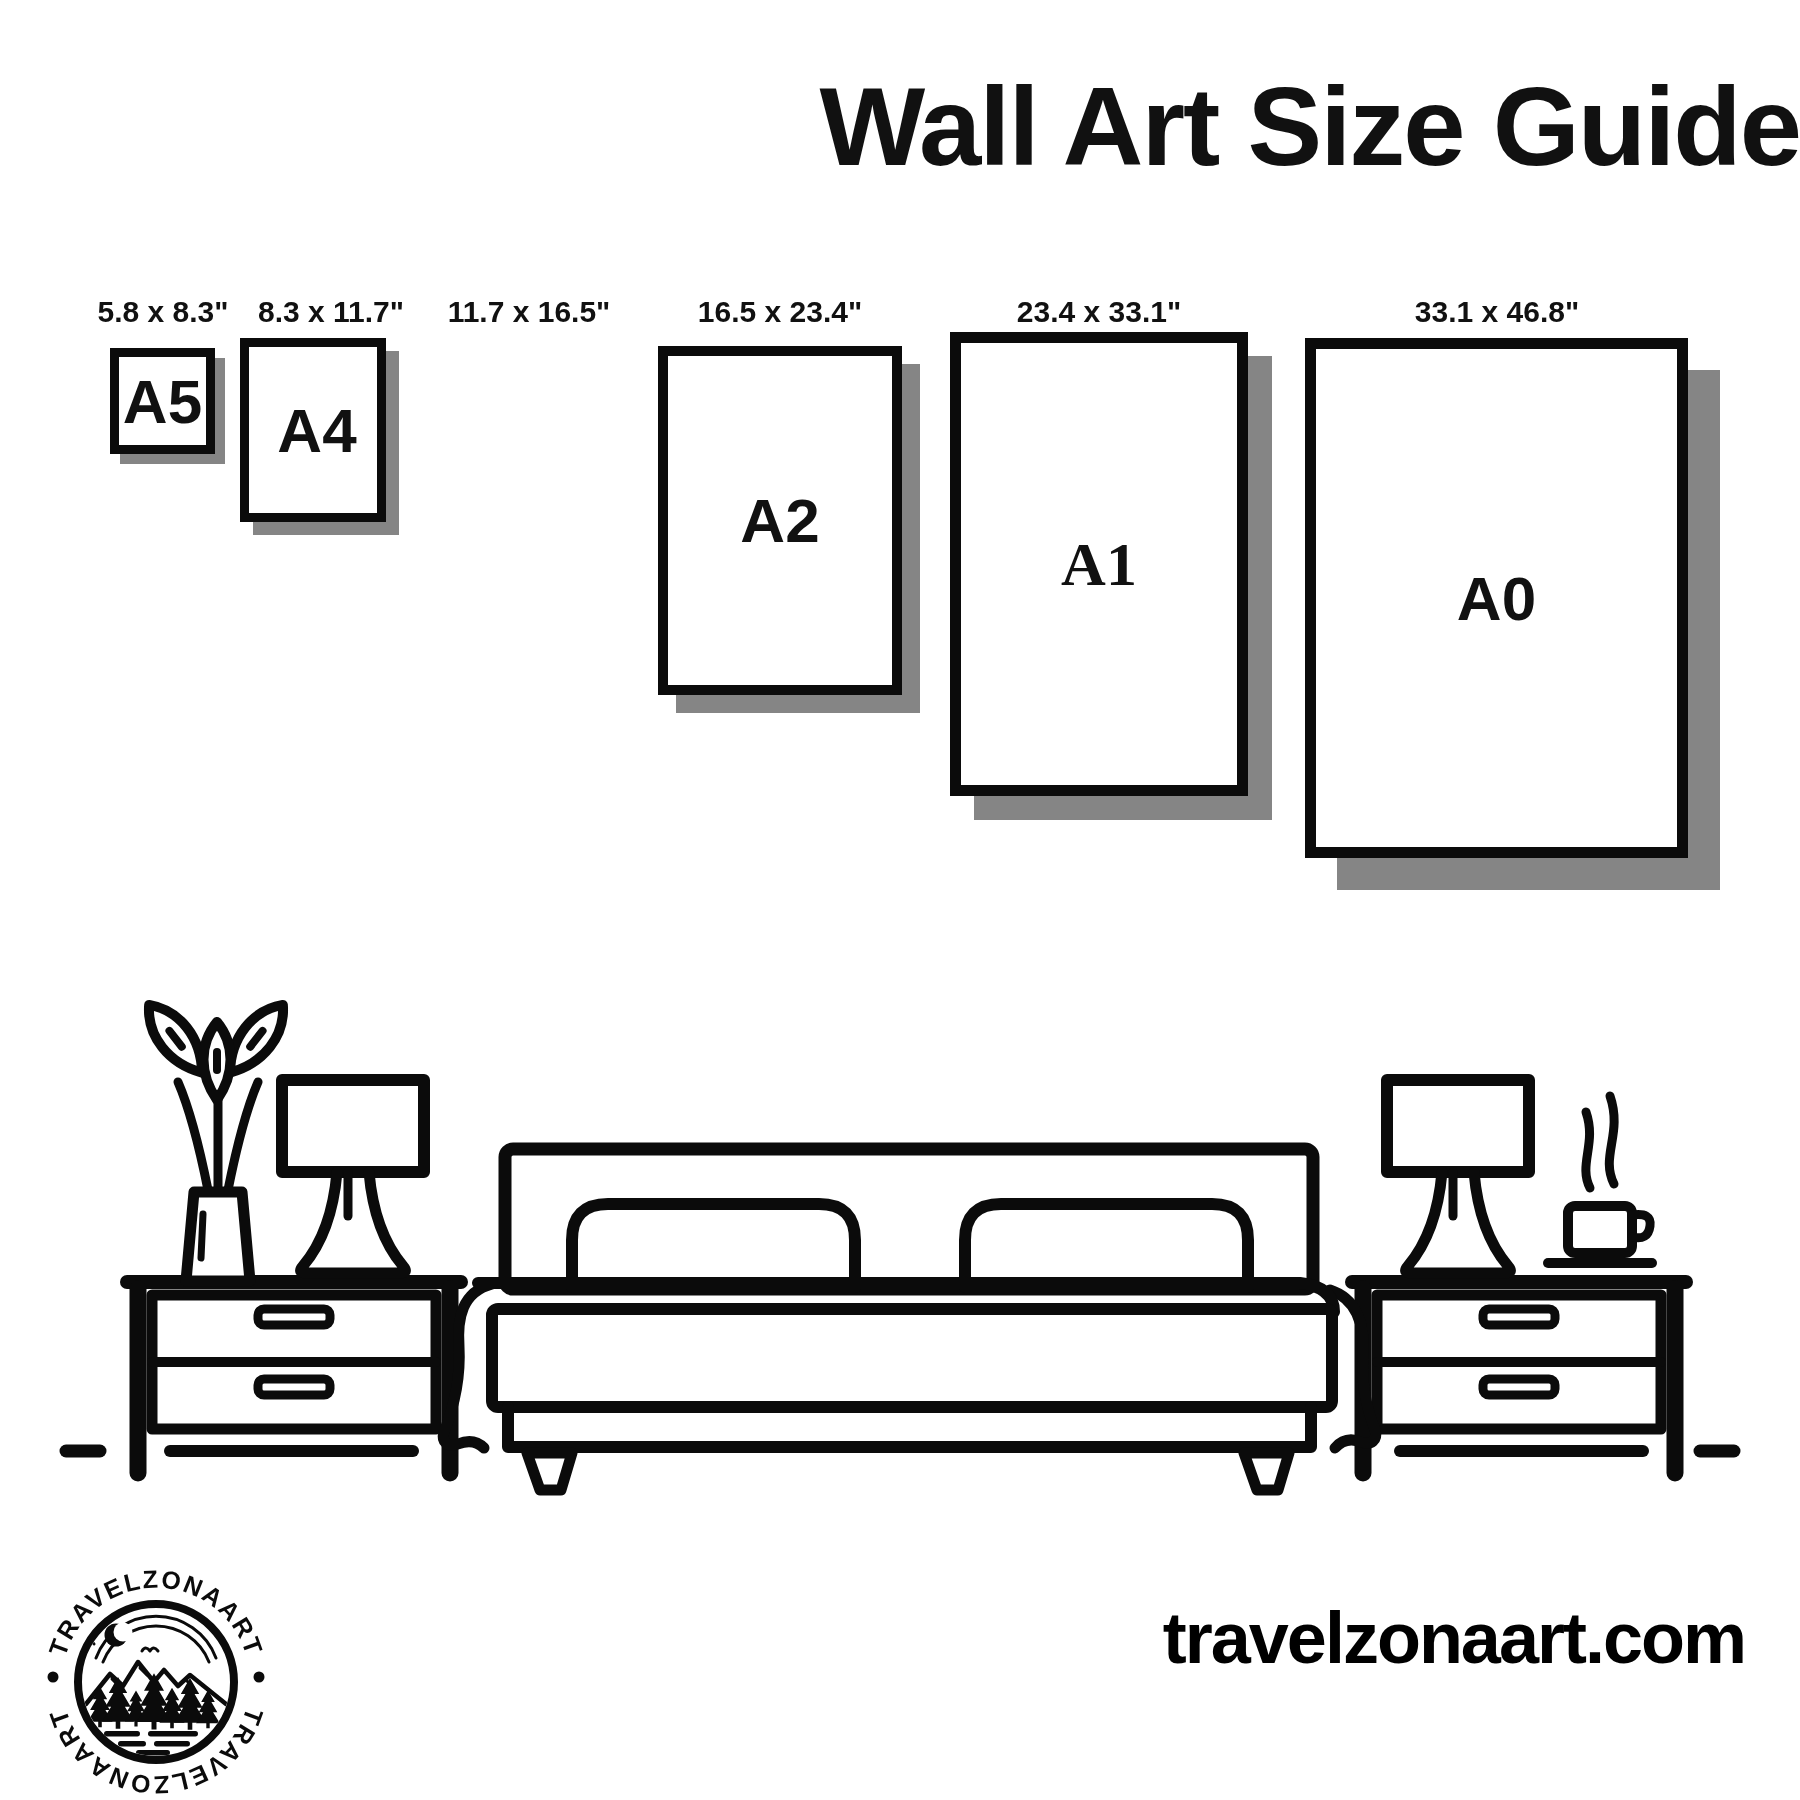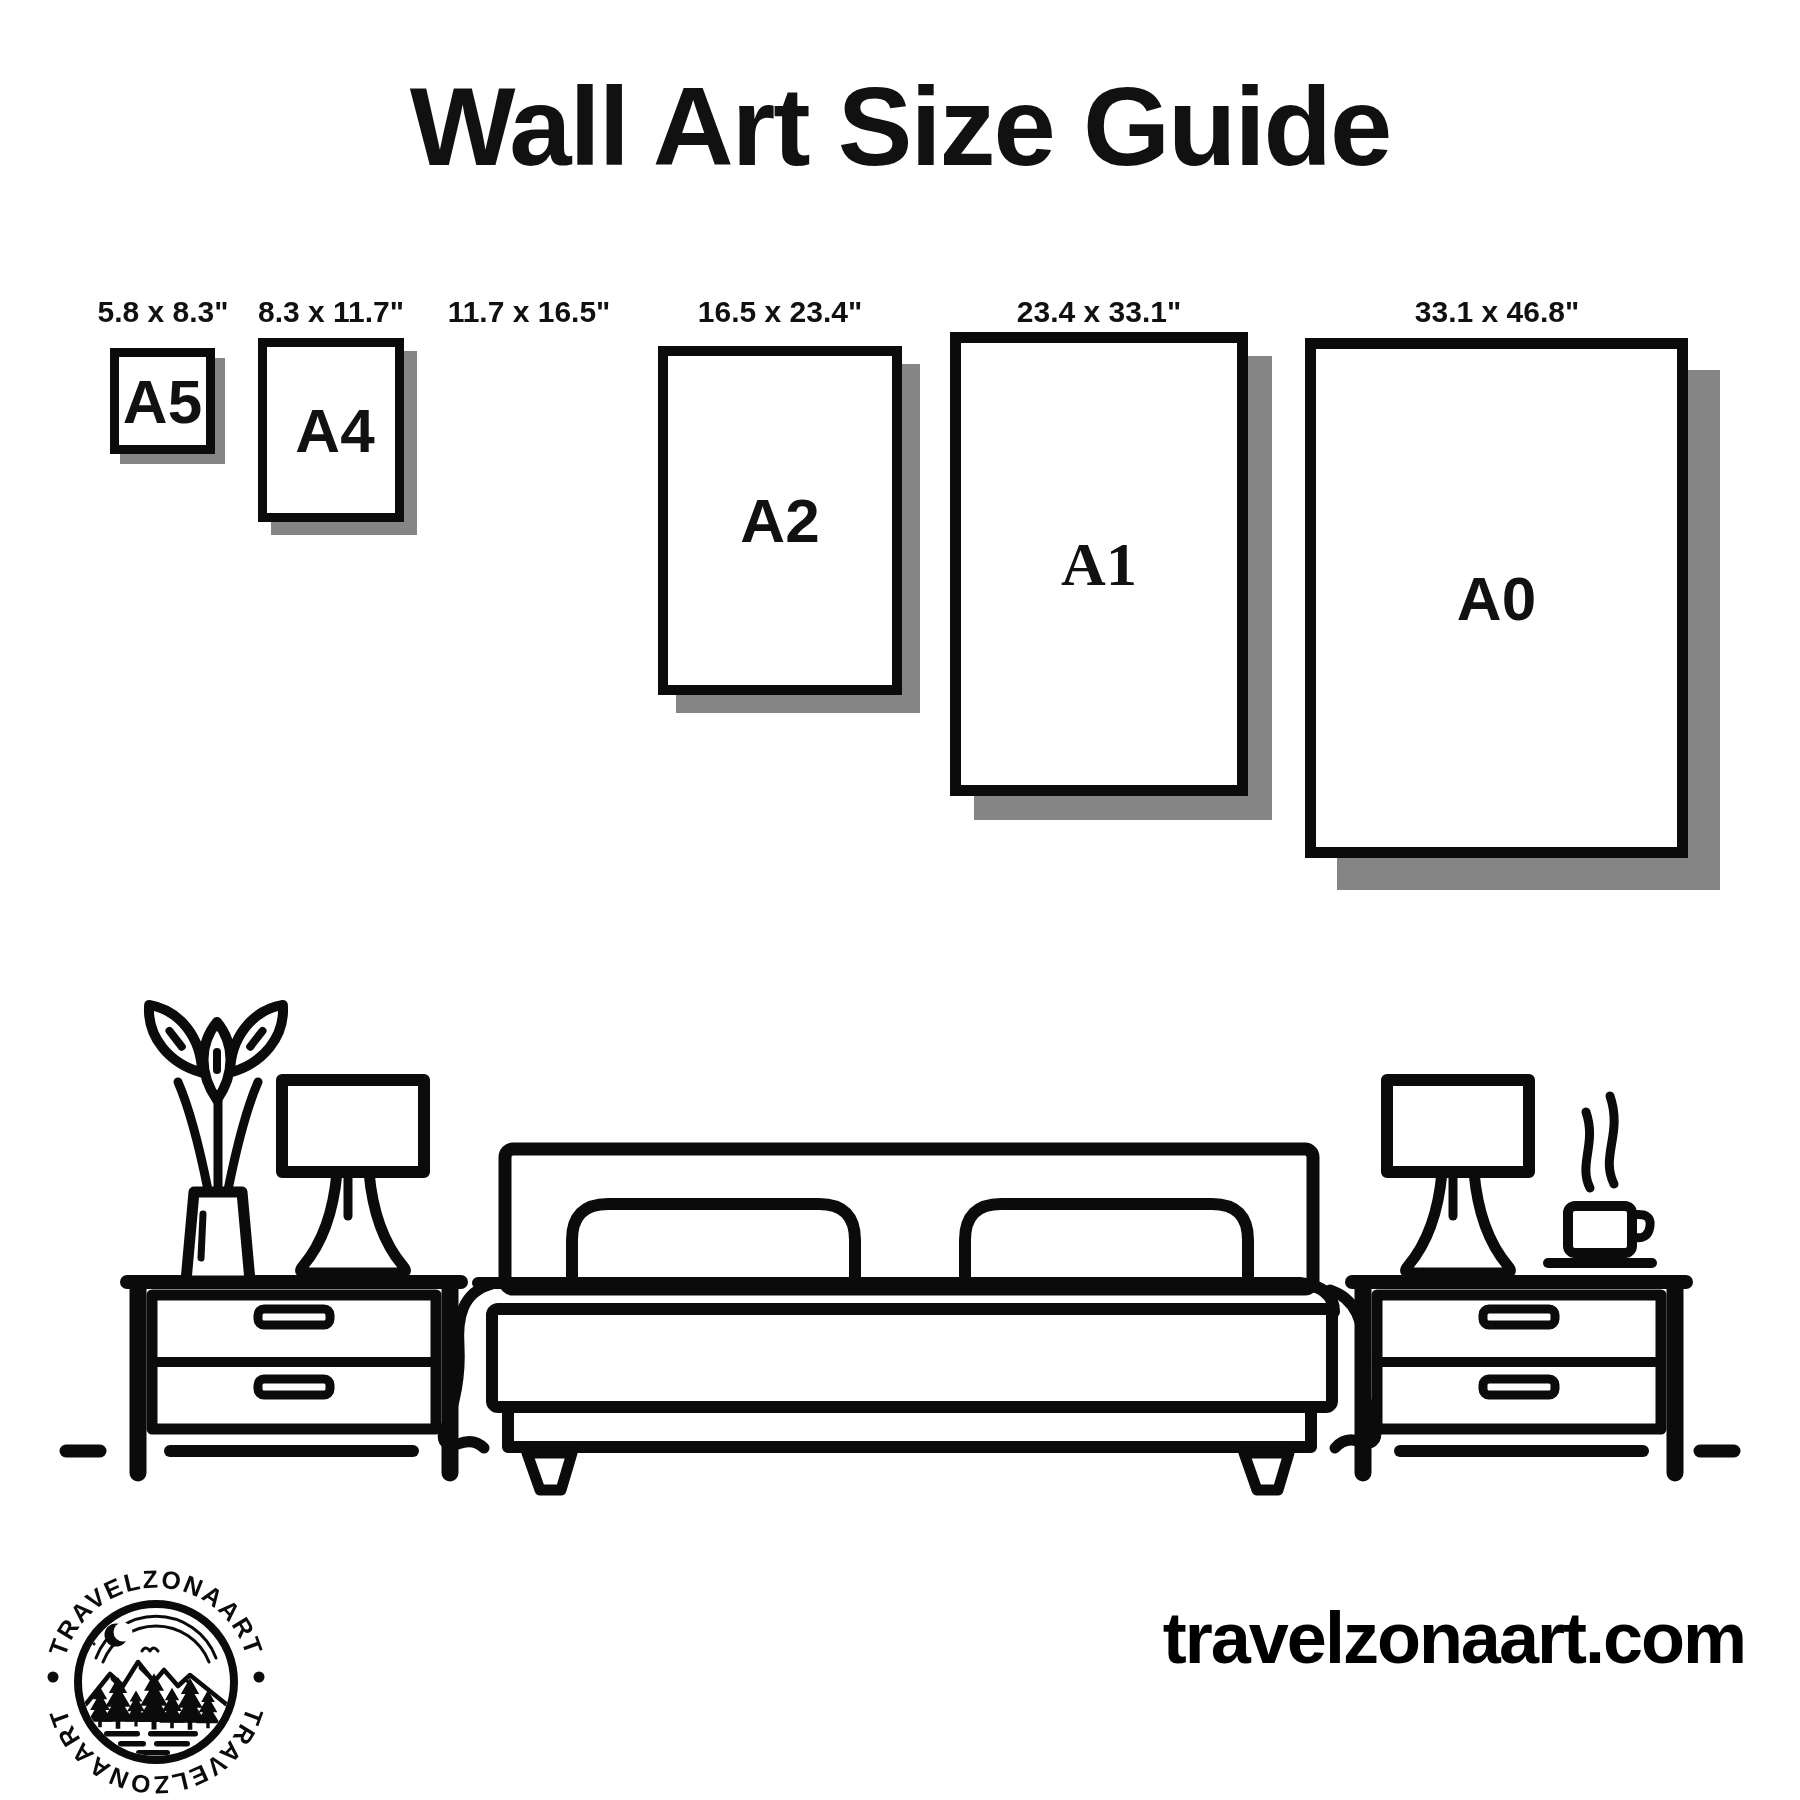--- a/index.html
+++ b/index.html
@@ -11,21 +11,21 @@
   #canvas{
     position:relative;
     width:1800px;height:1800px;
     background:var(--bg);
     overflow:hidden;
     font-family:"Liberation Sans","DejaVu Sans",sans-serif;
     color:var(--ink);
   }
   .page-title{
     position:absolute;left:0;right:0;top:62px;
-    text-align:center;
+    text-align:right;
     font-size:112px;font-weight:800;letter-spacing:-2px;
     color:#111;
   }
   .frame{
     position:absolute;
     box-sizing:border-box;
     background:#fff;
     border-style:solid;
     border-color:var(--ink);
     display:flex;align-items:center;justify-content:center;
@@ -61,21 +61,21 @@
   <div class="dim-label" style="left:13px;top:294px;width:300px;">5.8 x 8.3"</div>
   <div class="dim-label" style="left:181px;top:294px;width:300px;">8.3 x 11.7"</div>
   <div class="dim-label" style="left:379px;top:294px;width:300px;">11.7 x 16.5"</div>
   <div class="dim-label" style="left:630px;top:294px;width:300px;">16.5 x 23.4"</div>
   <div class="dim-label" style="left:949px;top:294px;width:300px;">23.4 x 33.1"</div>
   <div class="dim-label" style="left:1347px;top:294px;width:300px;">33.1 x 46.8"</div>
 
   <div class="frame" style="left:110px;top:348px;width:105px;height:106px;border-width:9px;box-shadow:10px 10px 0 0 var(--shadow);">
     <span class="frame-letter">A5</span>
   </div>
-  <div class="frame" style="left:258px;top:338px;width:146px;height:184px;border-width:9px;box-shadow:13px 13px 0 0 var(--shadow);padding-left:8px;">
+  <div class="frame" style="left:240px;top:338px;width:146px;height:184px;border-width:9px;box-shadow:13px 13px 0 0 var(--shadow);padding-left:8px;">
     <span class="frame-letter">A4</span>
   </div>
   <div class="frame" style="left:658px;top:346px;width:244px;height:349px;border-width:10px;box-shadow:18px 18px 0 0 var(--shadow);">
     <span class="frame-letter">A2</span>
   </div>
   <div class="frame" style="left:950px;top:332px;width:298px;height:464px;border-width:11px;box-shadow:24px 24px 0 0 var(--shadow);font-family:Liberation Serif, serif;">
     <span class="frame-letter">A1</span>
   </div>
   <div class="frame" style="left:1305px;top:338px;width:383px;height:520px;border-width:11px;box-shadow:32px 32px 0 0 var(--shadow);">
     <span class="frame-letter">A0</span>

